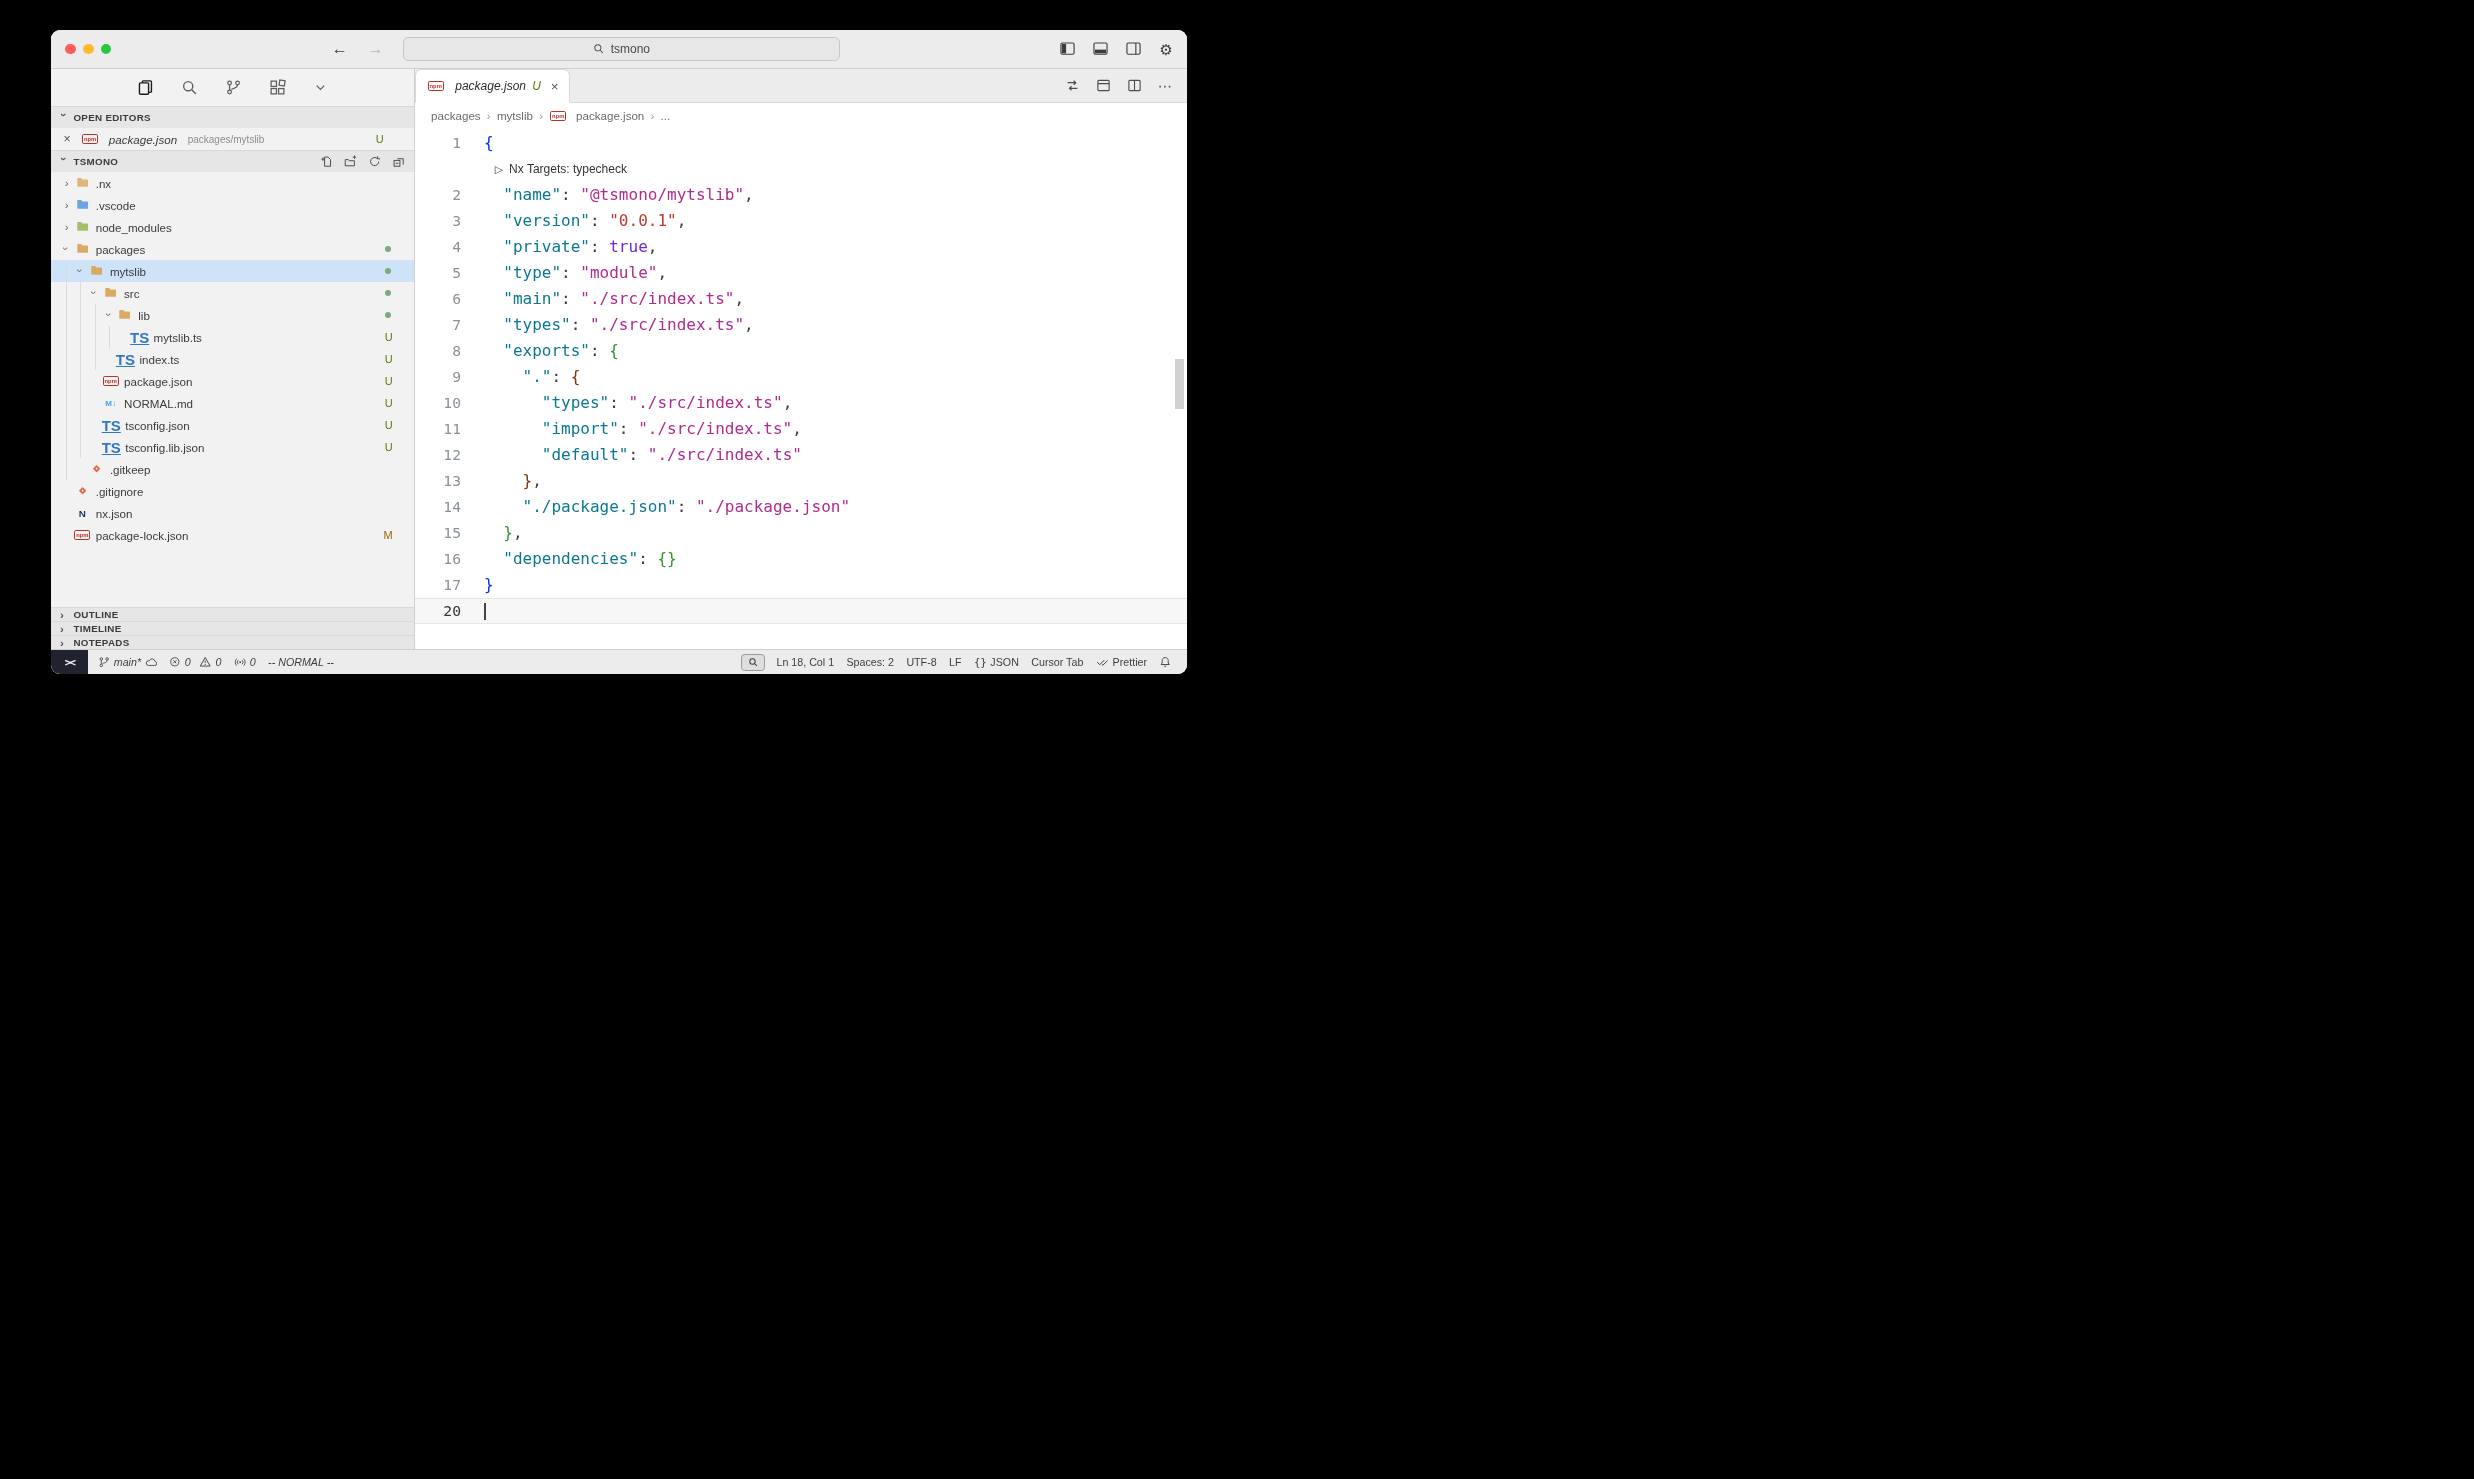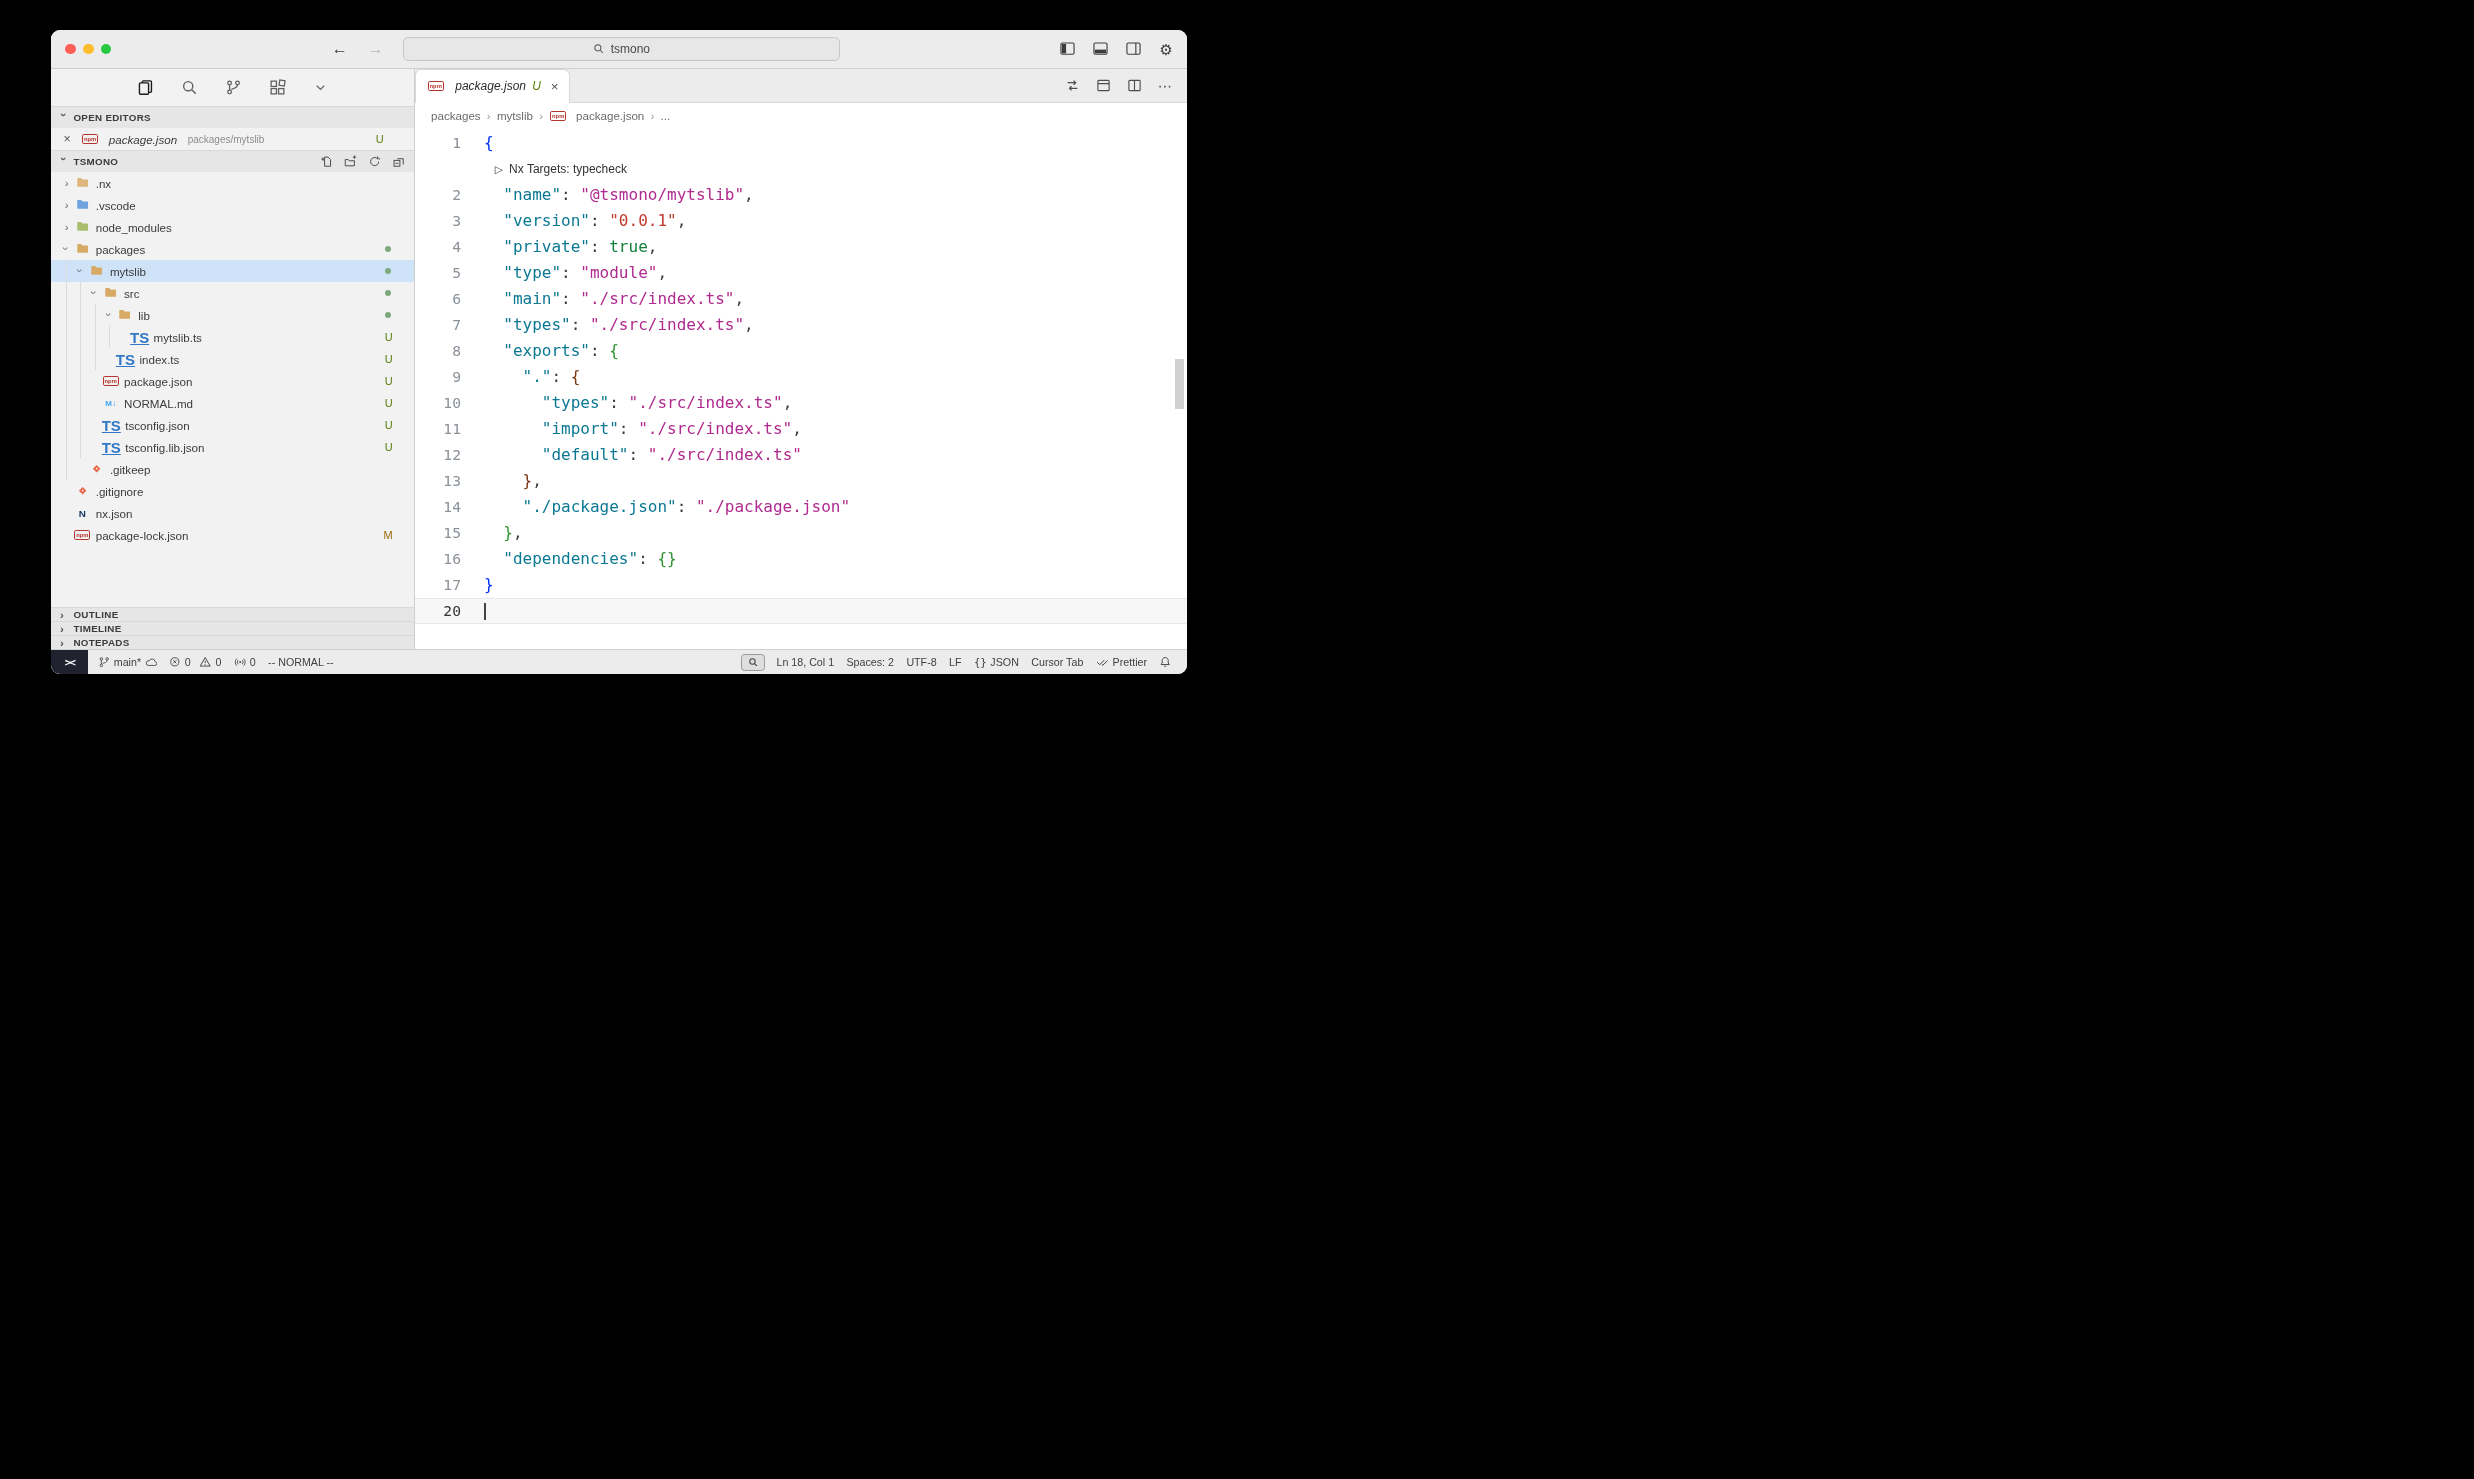--- a/index.html
+++ b/index.html
@@ -67,30 +67,30 @@
   .crumb-sep{color:#999;}
   .code-area{flex:1;position:relative;overflow:hidden;font-family:"DejaVu Sans Mono",monospace;font-size:16px;padding-top:1.8px;}
   .crow{display:flex;height:26px;line-height:26px;}
   .crow.active{background:#f7f7f7;border-top:0.9px solid #e7e7e7;border-bottom:0.9px solid #e7e7e7;line-height:24px;}
   .ln{flex:0 0 69px;text-align:right;padding-right:23px;color:#8a9199;font-size:14.7px;}
   .ln.lnact{color:#333;}
   .ltext{white-space:pre;}
   .ltext.lens{font-family:"Liberation Sans",sans-serif;font-size:12px;color:#333;display:flex;align-items:center;gap:6.2px;padding-left:10.7px;}
   .lens-play{font-size:10.7px;color:#333;}
   .caret{display:inline-block;width:1.8px;height:17px;background:#444;vertical-align:middle;}
-  .tk-p{color:#3b3b3b}.tk-k{color:#0b7893}.tk-s{color:#b02a8f}.tk-n{color:#c0392b}.tk-b{color:#15803d}
+  .tk-p{color:#3b3b3b}.tk-k{color:#0b7893}.tk-s{color:#b02a8f}.tk-n{color:#c0392b}.tk-b{color:#6d28d9}
   .tk-b1{color:#0431fa}.tk-b2{color:#319331}.tk-b3{color:#7b3814}
   .vscroll{position:absolute;right:2.7px;top:231px;width:9px;height:50px;background:#c2c2c2;opacity:.75;}
   
   .statusbar{flex:0 0 25px;background:#ececec;border-top:0.9px solid #cfcfcf;display:flex;align-items:center;
     font-size:10.7px;color:#3f3f3f;}
   .remote-box{width:37px;height:100%;background:#20222f;color:#f5f5f5;display:flex;align-items:center;justify-content:center;
     font-family:"DejaVu Sans Mono",monospace;font-size:10.7px;letter-spacing:-1.8px;font-weight:bold;}
   .sb-item{display:flex;align-items:center;gap:3.6px;padding:0 6.2px;height:100%;}
-  .sb-left{display:flex;align-items:flex-end;height:100%;margin-left:3.6px;}
+  .sb-left{display:flex;align-items:flex-end;height:100%;margin-left:3.6px;font-style:italic;}
   .sb-right{margin-left:auto;display:flex;align-items:center;height:100%;margin-right:9px;}
   .zoom-box{border:0.9px solid #9a9a9a;background:#dedede;border-radius:3.6px;width:24px;height:17px;display:flex;
     align-items:center;justify-content:center;margin-right:5.3px;}
   .braces{font-family:"DejaVu Sans Mono",monospace;font-size:10.7px;}
 </style>
 </head>
 <body>
 
 <div class="window">
 

